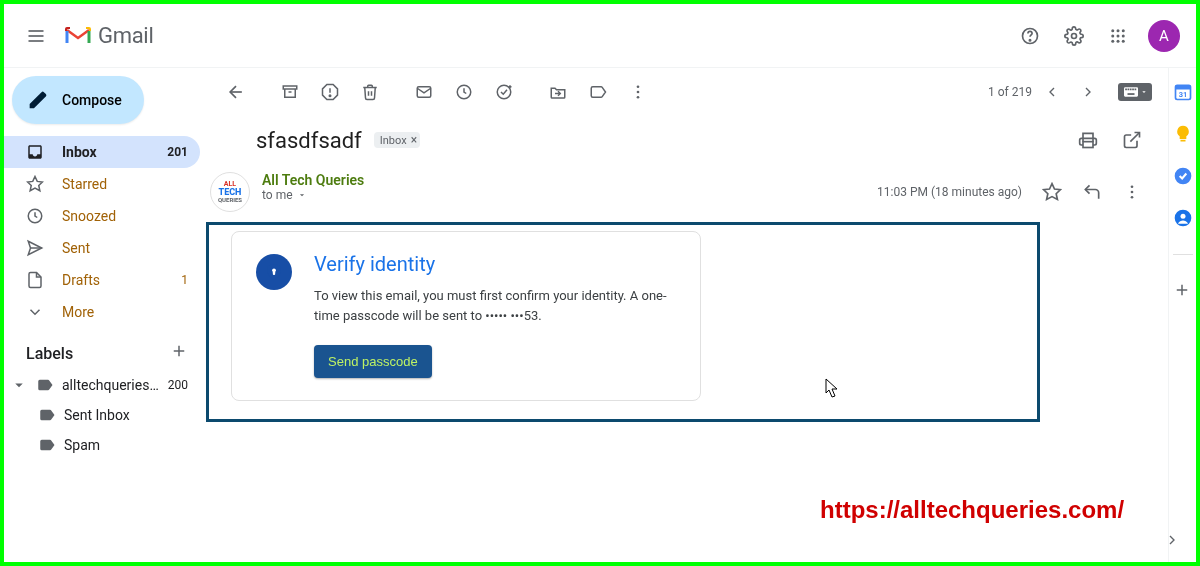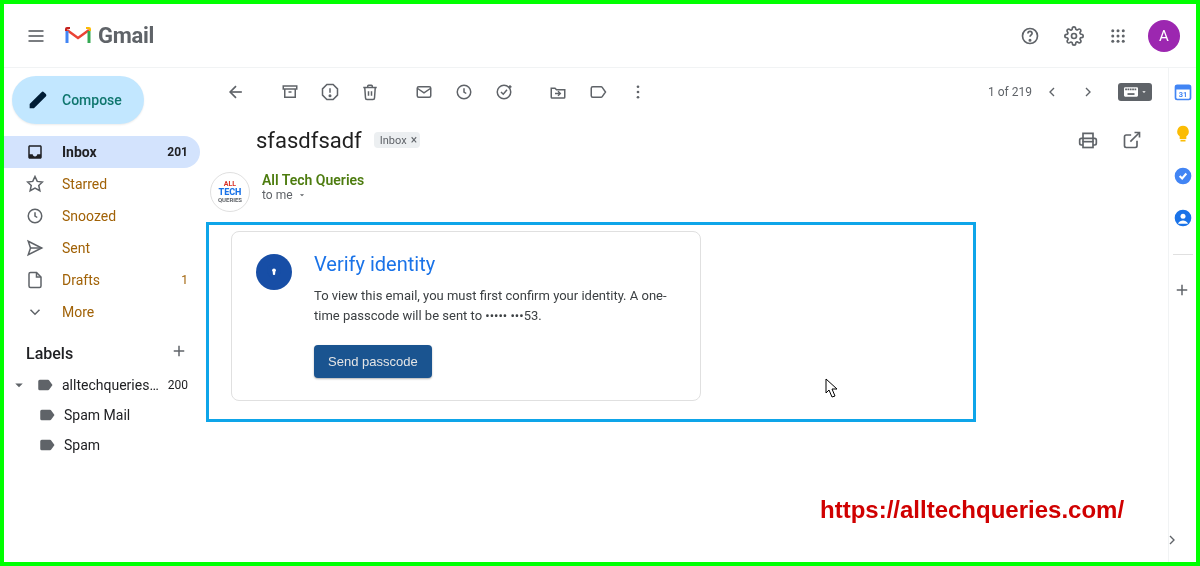--- a/index.html
+++ b/index.html
@@ -30,21 +30,21 @@
     align-items: center;
     padding: 0 8px 0 8px;
     border-bottom: 1px solid #f1f3f4;
   }
   .menu-btn {
     width: 48px; height: 48px; display: flex; align-items: center; justify-content: center;
     border-radius: 50%; cursor: pointer; color: #5f6368;
   }
   .logo-wrap { display: flex; align-items: center; margin-right: 30px; }
   .gmail-logo { width: 28px; height: 20px; margin-left: 4px; margin-right: 6px; }
-  .gmail-text { font-size: 22px; color:#5f6368; font-weight: 700; letter-spacing: -0.3px;}
+  .gmail-text { font-size: 22px; color:#5f6368; font-weight: 400; letter-spacing: -0.3px;}
   .search-bar {
     flex: 0 0 560px;
     height: 46px;
     background: #f1f3f4;
     border-radius: 8px;
     display: flex;
     align-items: center;
     padding: 0 8px;
     margin-left: 14px;
   }
@@ -75,21 +75,21 @@
     border-radius: 24px;
     background: #c2e7ff;
     display: inline-flex; align-items: center;
     padding: 0 22px 0 16px;
     gap: 14px;
     box-shadow: 0 1px 2px rgba(0,0,0,0.08);
     cursor: pointer;
     width: fit-content;
   }
   .compose svg { width: 20px; height: 20px; }
-  .compose span { font-size: 14px; color:#0f766e; font-weight: 500;}
+  .compose span { font-size: 14px; color:#000000; font-weight: 500;}
   .nav-item {
     height: 32px; display: flex; align-items: center;
     padding: 0 12px 0 22px; border-radius: 0 16px 16px 0;
     cursor: pointer;
     color: #202124;
     gap: 18px;
   }
   .nav-item.active { background: #d3e3fd; font-weight: 700;}
   .nav-item .nlabel { flex: 1; font-size: 14px;}
   .nav-item .ncount { font-size: 12px; font-weight: 700;}
@@ -155,41 +155,41 @@
   .sender-avatar .l3 { color:#5f6368; font-size:6px;}
   .meta-left { flex:1;}
   .sender-name { font-size: 14px; font-weight: 600; color:#4d7c0f;}
   .recip { font-size: 12px; color:#5f6368; display:flex; align-items:center; gap:4px;}
   .meta-right { display:flex; align-items:center; gap: 0px; color:#5f6368;}
   .meta-right .mtime { font-size: 12px; margin-right: 10px;}
   .meta-right .micon { width:40px; height:40px; display:flex; align-items:center; justify-content:center; cursor:pointer;}
 
   .redbox {
     margin: 0 0 0 6px;
-    width: 770px;
-    border: 3px solid #0ea5e9;
+    width: 834px;
+    border: 3px solid #0c4a6e;
     padding: 6px 16px 18px 22px;
   }
   .verify-card {
     border: 1px solid #e0e0e0;
     border-radius: 8px;
     padding: 20px 24px 22px 24px;
     display: flex;
     gap: 22px;
     max-width: 470px;
   }
   .v-icon {
     width: 36px; height: 36px; border-radius: 50%; background: #174ea6;
     display:flex; align-items:center; justify-content:center; flex-shrink: 0;
     margin-top: 2px;
   }
   .v-icon svg { width: 20px; height: 20px; fill: #fff;}
   .v-title { font-size: 20px; color:#1a73e8; margin-bottom: 10px; font-weight: 400;}
   .v-body { font-size: 13px; color:#3c4043; line-height: 1.5; margin-bottom: 20px;}
-  .v-btn { background: #1a5490; color:#e5e5e5; border:none; padding: 9px 14px; font-size: 13px; border-radius: 4px; cursor:pointer; box-shadow: 0 1px 2px rgba(0,0,0,0.3);}
+  .v-btn { background: #1a5490; color:#bef264; border:none; padding: 9px 14px; font-size: 13px; border-radius: 4px; cursor:pointer; box-shadow: 0 1px 2px rgba(0,0,0,0.3);}
   .cursor-overlay { position: absolute; left: 620px; top: 309px; z-index: 50;}
 
   .reply-row { padding: 18px 0 0 56px;}
   .reply-btn {
     display:inline-flex; align-items:center; gap: 8px;
     border: 1px solid #dadce0; border-radius: 18px;
     height: 36px; padding: 0 18px 0 14px;
     font-size: 14px; color:#3c4043; cursor:pointer; background:#fff;
   }
 
@@ -342,21 +342,21 @@
         <svg viewBox="0 0 24 24" fill="currentColor">
               <path d="M17.63 5.84A2 2 0 0 0 16 5H5a2 2 0 0 0-2 2v10a2 2 0 0 0 2 2h11a2 2 0 0 0 1.63-.84L22 12l-4.37-6.16z"></path>
             </svg>
         <span class="llabel">alltechqueries@...</span>
         <span class="lcount">200</span>
       </div>
       <div class="label-row label-sub">
         <svg viewBox="0 0 24 24" fill="currentColor">
               <path d="M17.63 5.84A2 2 0 0 0 16 5H5a2 2 0 0 0-2 2v10a2 2 0 0 0 2 2h11a2 2 0 0 0 1.63-.84L22 12l-4.37-6.16z"></path>
             </svg>
-        <span class="llabel">Spam Mail</span>
+        <span class="llabel">Sent Inbox</span>
       </div>
       <div class="label-row label-sub">
         <svg viewBox="0 0 24 24" fill="currentColor">
               <path d="M17.63 5.84A2 2 0 0 0 16 5H5a2 2 0 0 0-2 2v10a2 2 0 0 0 2 2h11a2 2 0 0 0 1.63-.84L22 12l-4.37-6.16z"></path>
             </svg>
         <span class="llabel">Spam</span>
       </div>
     </div>
 
     <div class="main">
@@ -499,20 +499,41 @@
               <span class="l3">QUERIES</span>
         </div>
         <div class="meta-left">
           <div class="sender-name">All Tech Queries</div>
           <div class="recip">
             <span>to me</span>
             <svg width="10" height="10" viewBox="0 0 24 24" fill="#5f6368">
                   <polygon points="7 10 12 15 17 10"></polygon>
                 </svg>
           </div>
+        </div>
+        <div class="meta-right">
+          <span class="mtime">11:03 PM (18 minutes ago)</span>
+          <div class="micon">
+                <svg width="20" height="20" viewBox="0 0 24 24" fill="none" stroke="currentColor" stroke-width="2">
+                  <polygon points="12 2 15 8.5 22 9.3 17 14 18.5 21 12 17.5 5.5 21 7 14 2 9.3 9 8.5 12 2"></polygon>
+                </svg>
+              </div>
+          <div class="micon">
+                <svg width="20" height="20" viewBox="0 0 24 24" fill="none" stroke="currentColor" stroke-width="2">
+                  <polyline points="9 14 4 9 9 4"></polyline>
+                  <path d="M20 20v-7a4 4 0 0 0-4-4H4"></path>
+                </svg>
+              </div>
+          <div class="micon">
+                <svg width="18" height="18" viewBox="0 0 24 24" fill="currentColor">
+                  <circle cx="12" cy="5" r="1.8"></circle>
+                  <circle cx="12" cy="12" r="1.8"></circle>
+                  <circle cx="12" cy="19" r="1.8"></circle>
+                </svg>
+              </div>
         </div>
       </div>
 
       <div class="redbox">
         <div class="verify-card">
           <div class="v-icon">
             <svg viewBox="0 0 24 24">
                   <path d="M12 2l8 3v5c0 5-3.4 9.7-8 11-4.6-1.3-8-6-8-11V5l8-3z" fill="#174ea6"></path>
                   <circle cx="12" cy="10" r="2.3" fill="#fff"></circle>
                   <rect x="10.6" y="11" width="2.8" height="4.5" rx="1.2" fill="#fff"></rect>

